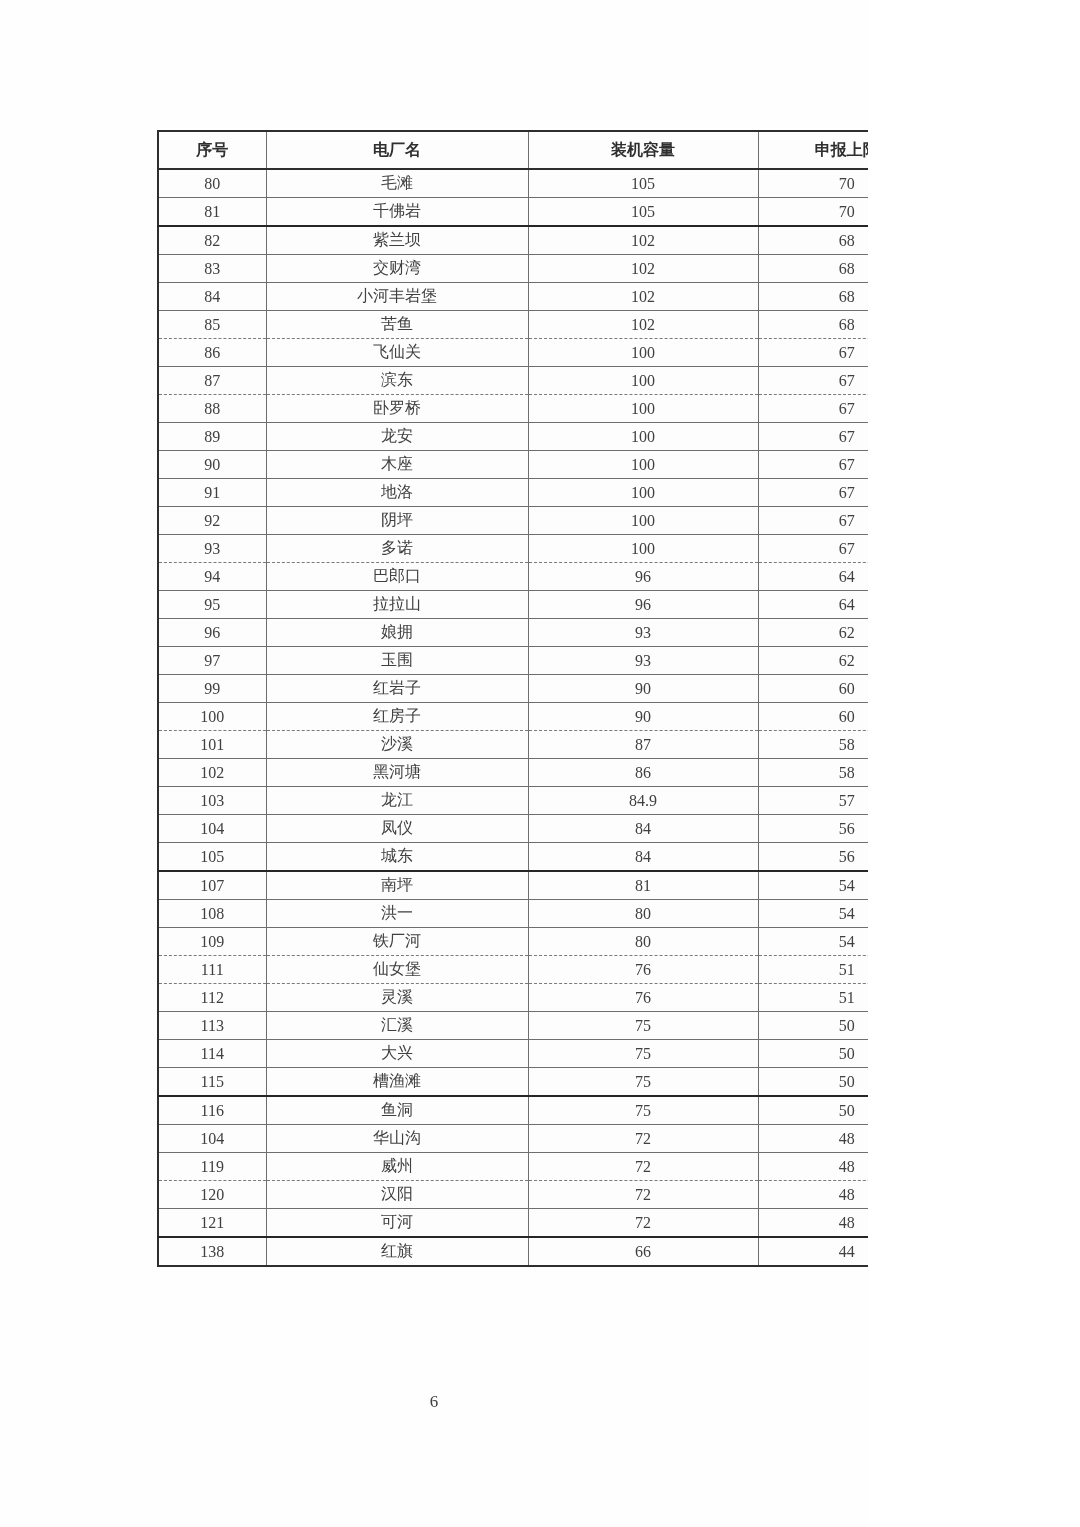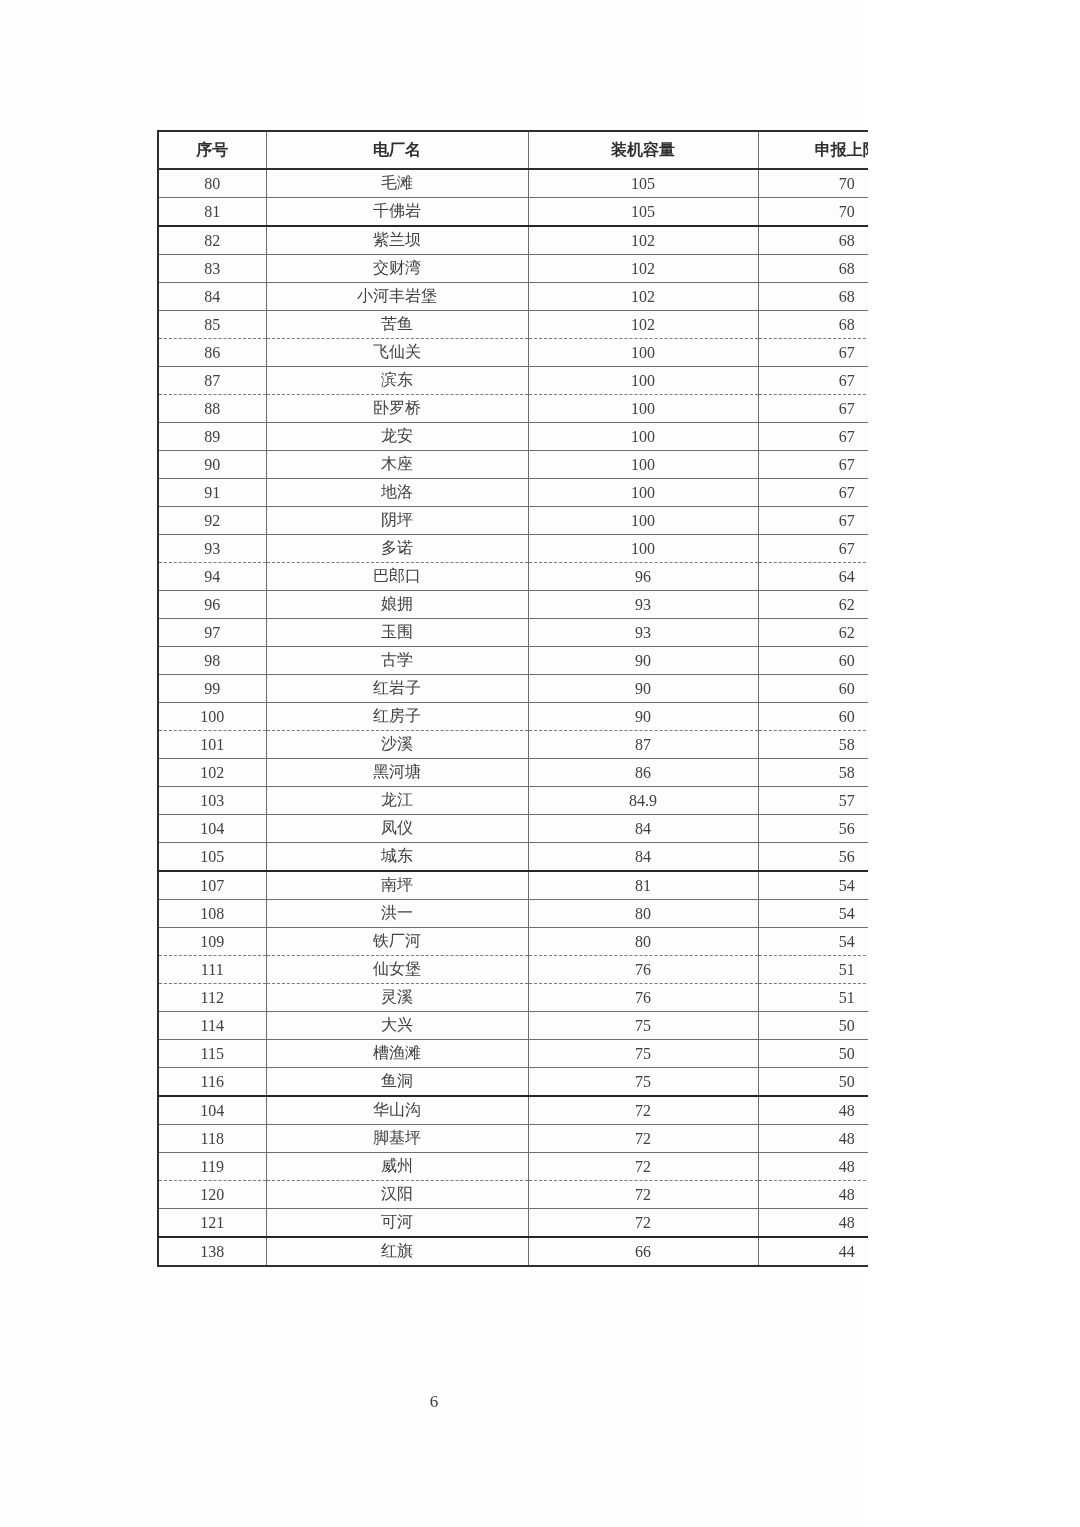--- a/index.html
+++ b/index.html
@@ -184,38 +184,38 @@
           <td>100</td>
           <td>67</td>
         </tr>
         <tr>
           <td>94</td>
           <td>巴郎口</td>
           <td>96</td>
           <td>64</td>
         </tr>
         <tr>
+          <td>95</td>
+          <td>拉拉山</td>
+          <td>96</td>
+          <td>64</td>
+        </tr>
+        <tr>
           <td>96</td>
           <td>娘拥</td>
           <td>93</td>
           <td>62</td>
         </tr>
         <tr>
           <td>97</td>
           <td>玉围</td>
           <td>93</td>
           <td>62</td>
         </tr>
         <tr>
-          <td>98</td>
-          <td>古学</td>
-          <td>90</td>
-          <td>60</td>
-        </tr>
-        <tr>
           <td>99</td>
           <td>红岩子</td>
           <td>90</td>
           <td>60</td>
         </tr>
         <tr>
           <td>100</td>
           <td>红房子</td>
           <td>90</td>
           <td>60</td>
@@ -274,20 +274,26 @@
           <td>76</td>
           <td>51</td>
         </tr>
         <tr>
           <td>112</td>
           <td>灵溪</td>
           <td>76</td>
           <td>51</td>
         </tr>
         <tr>
+          <td>113</td>
+          <td>汇溪</td>
+          <td>75</td>
+          <td>50</td>
+        </tr>
+        <tr>
           <td>114</td>
           <td>大兴</td>
           <td>75</td>
           <td>50</td>
         </tr>
         <tr>
           <td>115</td>
           <td>槽渔滩</td>
           <td>75</td>
           <td>50</td>
@@ -298,26 +304,20 @@
           <td>75</td>
           <td>50</td>
         </tr>
         <tr>
           <td>104</td>
           <td>华山沟</td>
           <td>72</td>
           <td>48</td>
         </tr>
         <tr>
-          <td>118</td>
-          <td>脚基坪</td>
-          <td>72</td>
-          <td>48</td>
-        </tr>
-        <tr>
           <td>119</td>
           <td>威州</td>
           <td>72</td>
           <td>48</td>
         </tr>
         <tr>
           <td>120</td>
           <td>汉阳</td>
           <td>72</td>
           <td>48</td>

